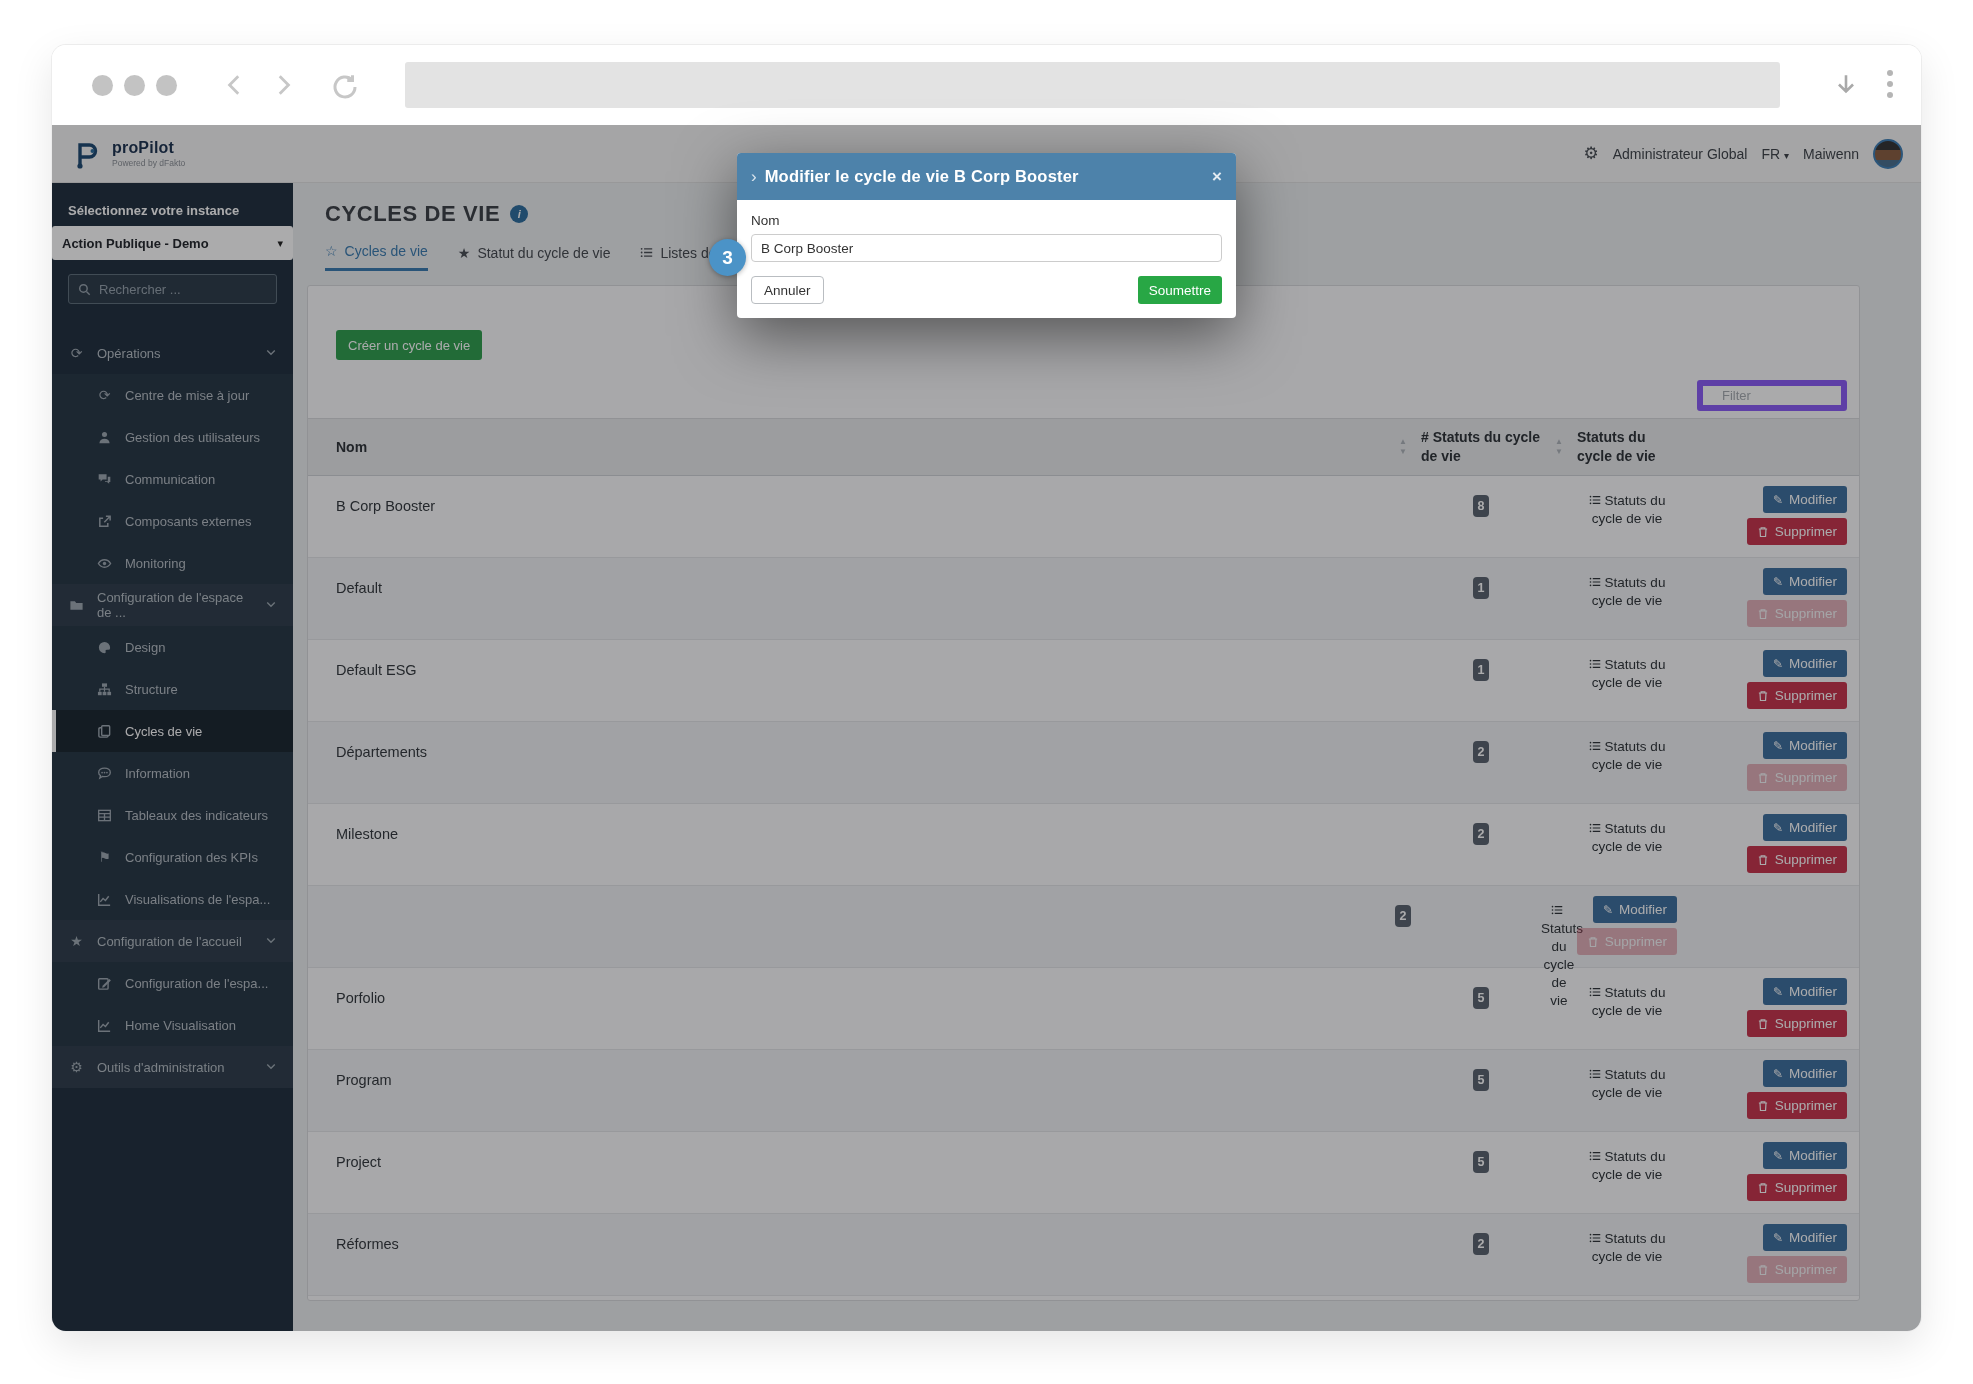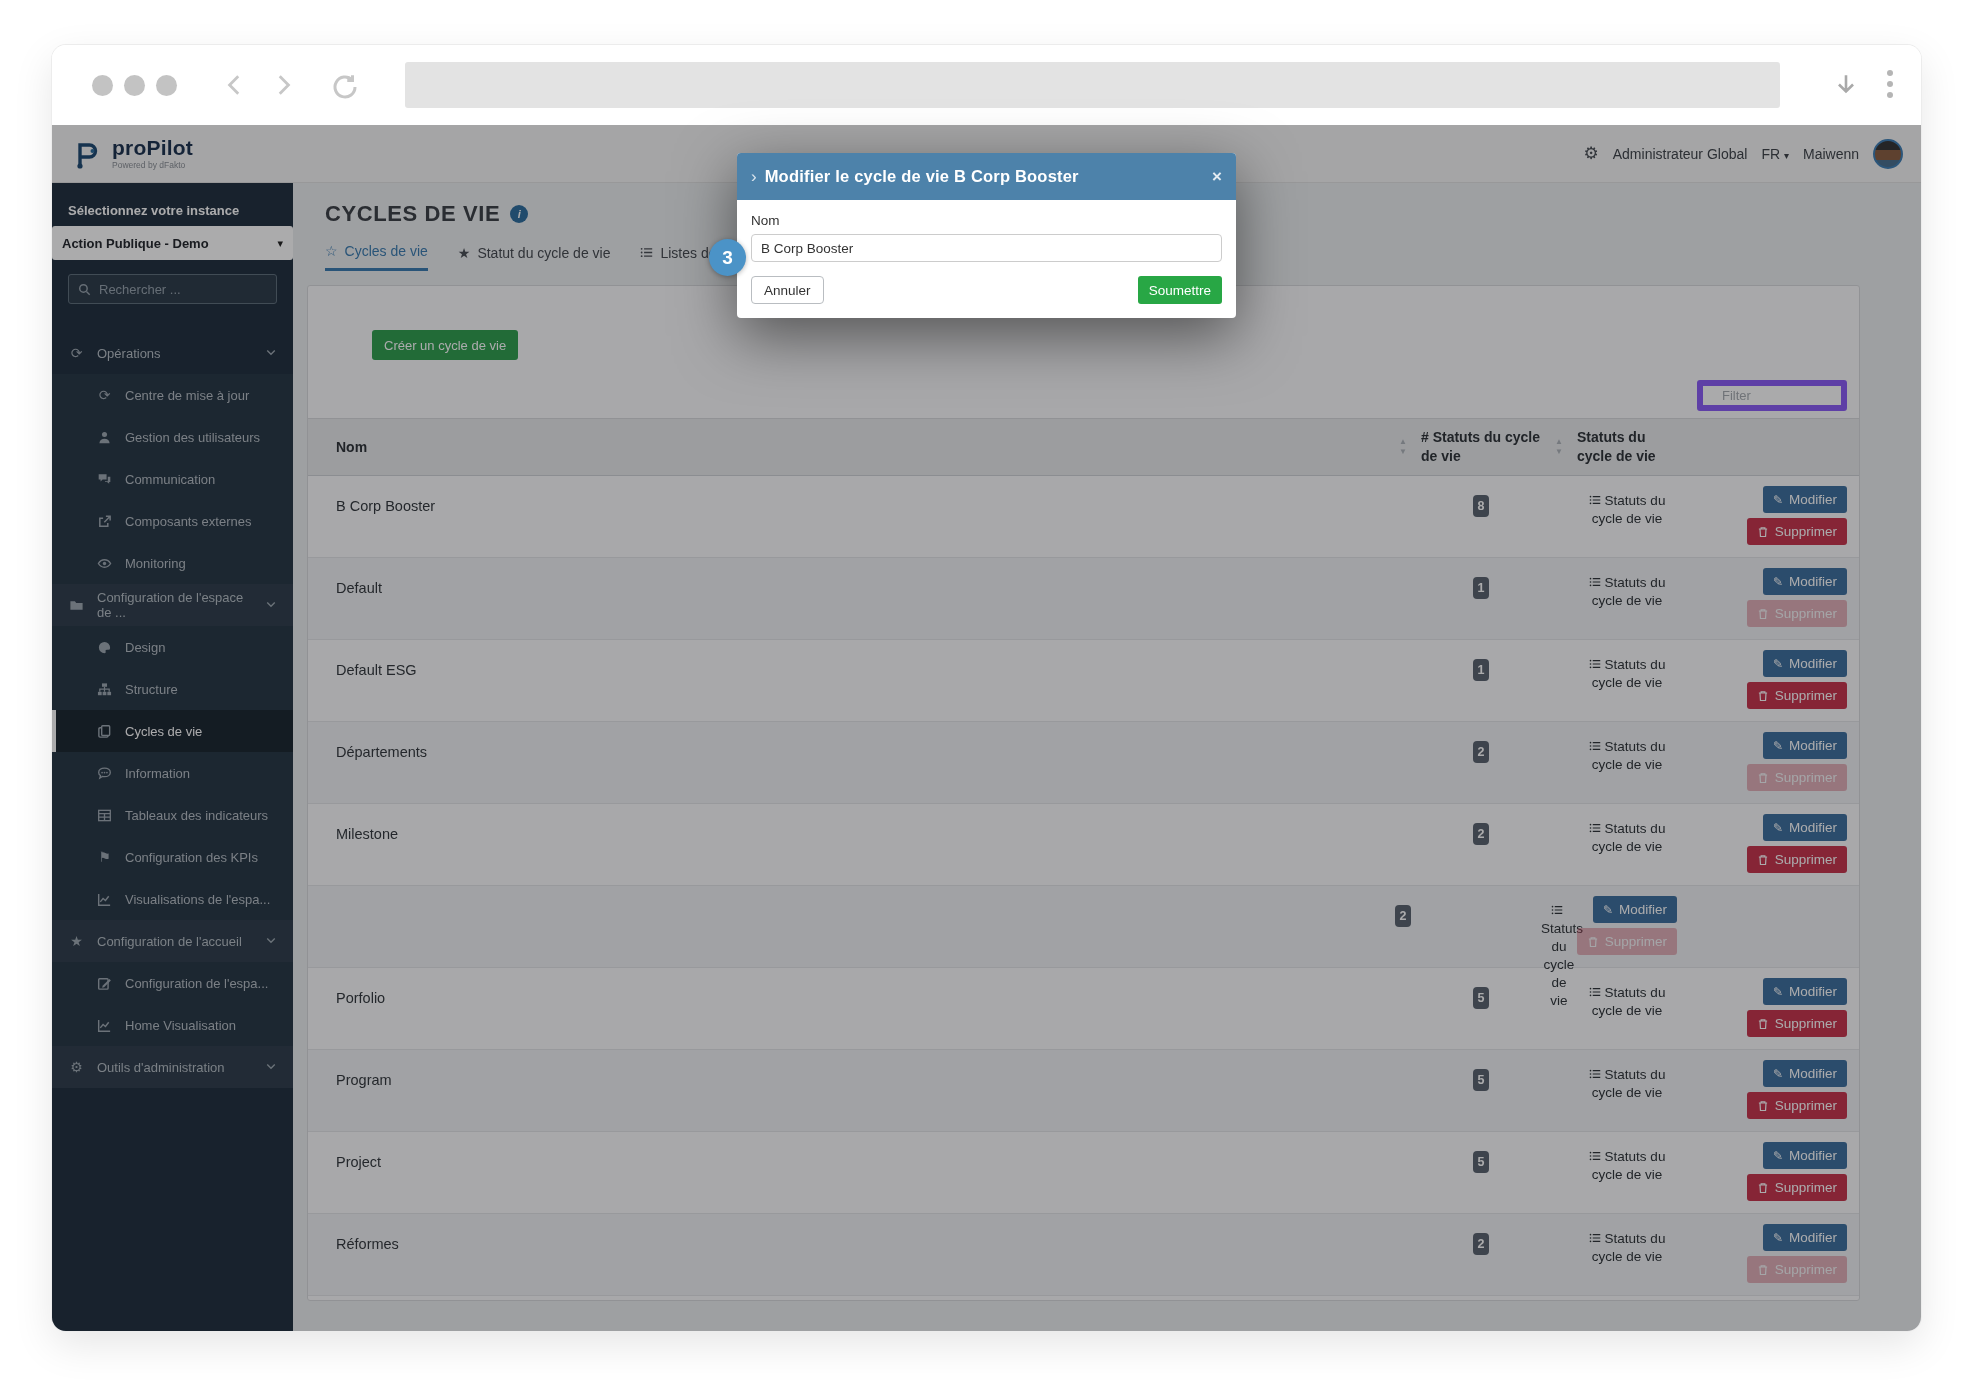--- a/index.html
+++ b/index.html
@@ -17,21 +17,21 @@
   .dl-icon { position:absolute; top:26px; right:62px; width:26px; height:28px; color:#a9a9a9; }
   .kebab { position:absolute; top:25px; right:28px; display:flex; flex-direction:column; gap:5px; }
   .kebab span { width:6px; height:6px; border-radius:50%; background:#b5b5b5; display:block; }
 
   
   .app { position:absolute; top:80px; left:0; right:0; bottom:0; }
   .app-header { position:absolute; top:0; left:0; right:0; height:58px; background:#f6f6f6;
                 border-bottom:1px solid #e2e2e2; display:flex; align-items:center; padding:0 18px; }
   .logo { display:flex; align-items:center; gap:8px; }
   .logo-text { line-height:1; }
-  .logo-text b { font-size:21px; color:#1c3250; font-weight:700; letter-spacing:.2px; }
+  .logo-text b { font-size:16px; color:#1c3250; font-weight:700; letter-spacing:.2px; }
   .logo-sub { font-size:8.5px; color:#8a8f96; margin-top:3px; }
   .hdr-right { margin-left:auto; display:flex; align-items:center; gap:14px; font-size:14px; color:#3f444a; }
   .gear-glyph { font-size:17px; color:#4a4f55; }
   .caret { font-size:10px; color:#3f444a; }
   .avatar { width:30px; height:30px; border-radius:50%; border:2px solid #3f7fb5;
             background:linear-gradient(#343434 0 34%, #8a5f42 34% 72%, #4a6f8f 72%); }
 
   
   .sidebar { position:absolute; top:58px; bottom:0; left:0; width:241px; background:#20303f; color:#b6bec5; }
   .inst-label { margin:20px 16px 8px; font-size:13px; font-weight:bold; color:#fff; }
@@ -62,21 +62,21 @@
              font-style:italic; display:flex; align-items:center; justify-content:center; }
   .tabs { margin:16px 0 0 32px; display:flex; gap:30px; }
   .tab { font-size:14px; color:#454a50; padding-bottom:9px; display:flex; align-items:center; gap:7px; }
   .tab.active { color:#3a7cb0; border-bottom:3px solid #3a7cb0; }
   .tab .t-ic { font-size:14px; }
   .tab svg { width:13px; height:13px; }
 
   .card { position:relative; margin:14px 61px 0 14px; height:1016px; background:#fafbfc;
           border:1px solid #d8dadd; border-radius:3px; }
   .create-btn { position:absolute; top:44px; left:28px; height:30px; padding:0 12px; background:#2f9e4e; color:#fff;
-                font-size:13px; border:none; border-radius:3px; display:flex; align-items:center;margin-left:36px; }
+                font-size:13px; border:none; border-radius:3px; display:flex; align-items:center; }
   .filter-input { position:absolute; top:94px; right:12px; width:150px; height:31px; border:6px solid #8b5cf6;
                   border-radius:3px; background:#fdfdfe; padding:0 19px; font-size:13px; color:#555; outline:none; }
   .filter-input::placeholder { color:#a6abb1; }
 
   .tbl { position:absolute; top:132px; left:0; right:0; }
   .grid { display:grid; grid-template-columns:1fr 36px 120px 36px 100px 170px; padding:0 12px 0 28px; }
   .thead { height:58px; background:#e8eaec; border-top:1px solid #d8dadd; border-bottom:1px solid #cfd2d6;
            font-size:14px; font-weight:bold; color:#2e3338; align-items:center; line-height:19px; }
   .cell-sort { display:flex; flex-direction:column; align-items:center; justify-content:center; font-size:8px;
                line-height:8px; color:#adb3b9; gap:2px; }

